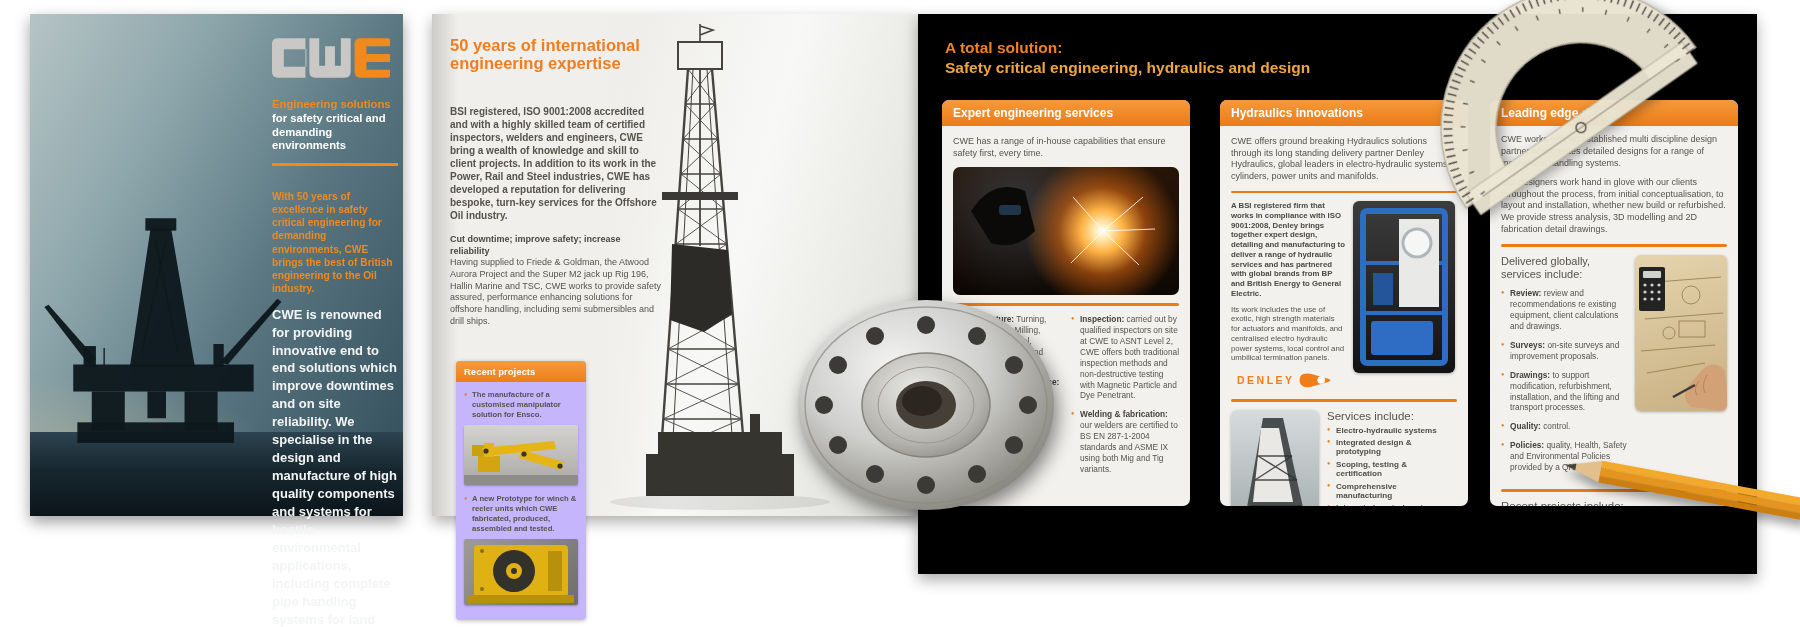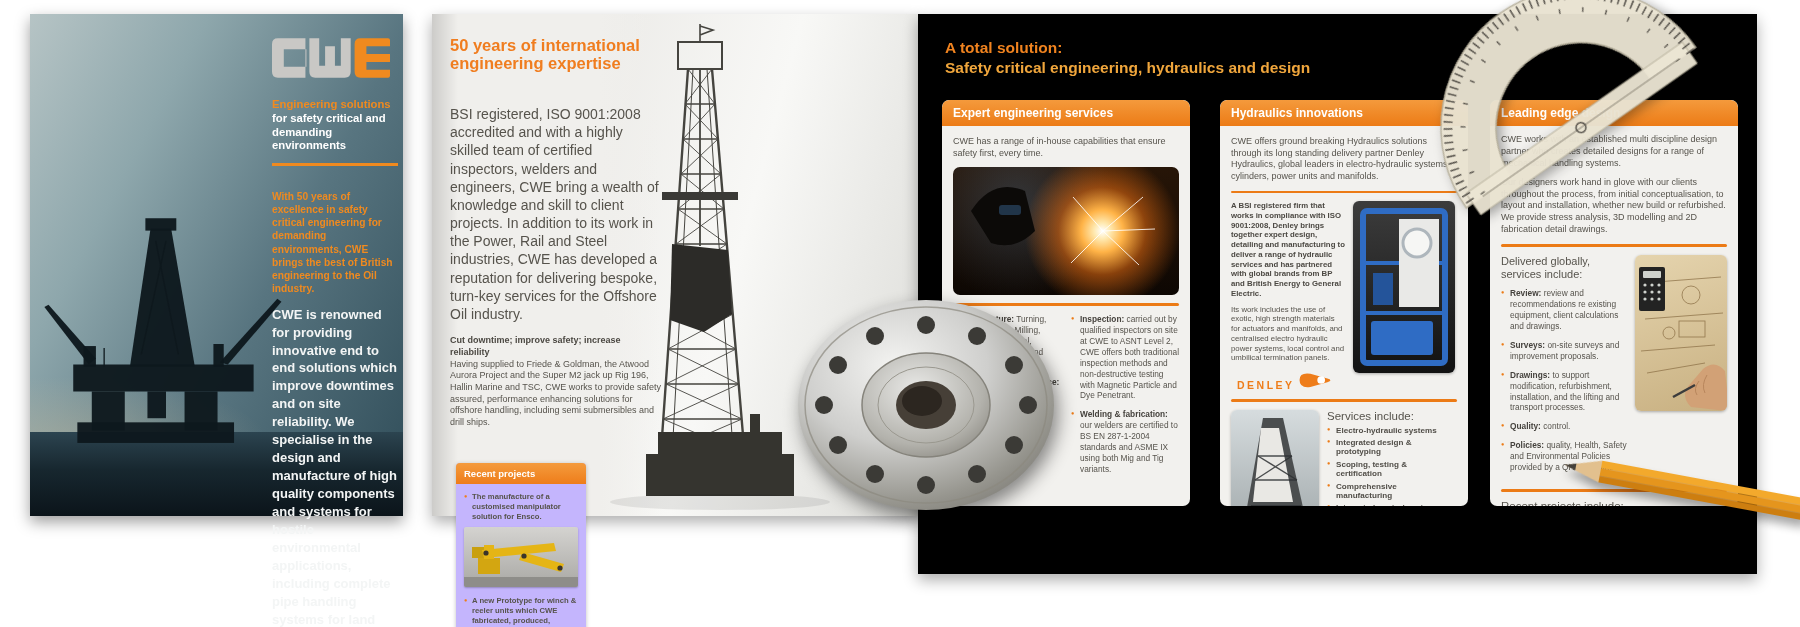--- a/index.html
+++ b/index.html
@@ -29,21 +29,21 @@
           box-shadow:0 6px 14px rgba(0,0,0,.32);}
   .inside::before{content:"";position:absolute;left:0;top:0;bottom:0;width:26px;z-index:5;
           background:linear-gradient(90deg,rgba(0,0,0,.15),rgba(0,0,0,0));pointer-events:none;}
   .derrick{position:absolute;right:0;top:0;width:318px;height:502px;
           background:linear-gradient(105deg,#ecebe8 0%,#f8f8f6 45%,#dcdcd8 100%);}
   .derrick::before{content:"";position:absolute;left:0;top:0;bottom:0;width:60px;
           background:linear-gradient(90deg,#f0efec,rgba(240,239,236,0));}
   .derrick svg{position:absolute;left:0;top:0;}
   .inside-col{position:absolute;left:18px;top:22px;width:212px;z-index:6;}
   .inside-col h1{color:#f07d1f;font-size:16.5px;line-height:1.12;font-weight:700;margin:0 0 32px;}
-  .p1{font-size:14px;font-weight:400;color:#56534c;line-height:1.3;margin:16px 0 12px;}
+  .p1{font-size:10px;font-weight:700;color:#56534c;line-height:1.3;margin:16px 0 12px;}
   .p2{font-size:9px;color:#56534c;line-height:1.3;margin:0;}
   .p2 b{display:block;color:#4b4842;}
   .recent-box{margin:34px 0 0 6px;width:130px;background:#c4b5fd;border-radius:4px;overflow:hidden;
           box-shadow:0 1px 4px rgba(0,0,0,.25);}
   .recent-head{background:linear-gradient(#f49b3d,#ee7d1a);color:#fff;font-weight:700;font-size:9.5px;
           padding:5px 8px;}
   .recent-body{padding:8px 8px 6px;}
   .rp-item{font-size:7.7px;font-weight:700;color:#56534c;line-height:1.3;margin:0 0 5px;
           padding-left:8px;position:relative;}
   .rp-item::before{content:"●";color:#ee7d1a;position:absolute;left:0;top:1px;font-size:5.5px;}
@@ -78,21 +78,21 @@
   .two-col{display:flex;gap:10px;}
   .bullets{list-style:none;margin:0;padding:0;}
   .bullets li{font-size:8.3px;line-height:1.32;color:#56534c;margin-bottom:8px;padding-left:9px;position:relative;}
   .bullets li::before{content:"●";position:absolute;left:0;top:1px;font-size:5.5px;color:#ec7b16;}
   .bullets b{color:#45423d;}
   .colw{width:108px;}
 
   .hyd-text{width:114px;}
   .hyd-text p{font-size:7.8px;line-height:1.25;color:#56534c;margin:0 0 6px;}
   .hyd-text p.bold{font-weight:700;color:#4b4842;}
-  .denley{display:flex;align-items:flex-end;gap:3px;margin:4px 0 0 6px;}
+  .denley{display:flex;align-items:center;gap:3px;margin:4px 0 0 6px;}
   .denley-text{color:#ee7d1a;font-weight:700;font-size:10.5px;letter-spacing:2.5px;}
   .hyd-photo{width:102px;height:172px;border-radius:6px;position:relative;overflow:hidden;
         background:linear-gradient(#3c3c3c,#121212);box-shadow:0 1px 3px rgba(0,0,0,.3);}
   .mast-photo{width:88px;height:142px;border-radius:6px;position:relative;overflow:hidden;
         background:linear-gradient(#d6dcde,#99a1a3);box-shadow:0 1px 3px rgba(0,0,0,.3);}
   .services{width:128px;}
   .services-title{font-size:11.5px;color:#56534c;margin:0 0 4px;}
   .service-list{list-style:none;margin:0;padding:0;}
   .service-list li{font-size:8.1px;font-weight:700;color:#514e48;line-height:1.2;margin-bottom:2.5px;
         padding-left:9px;position:relative;}

